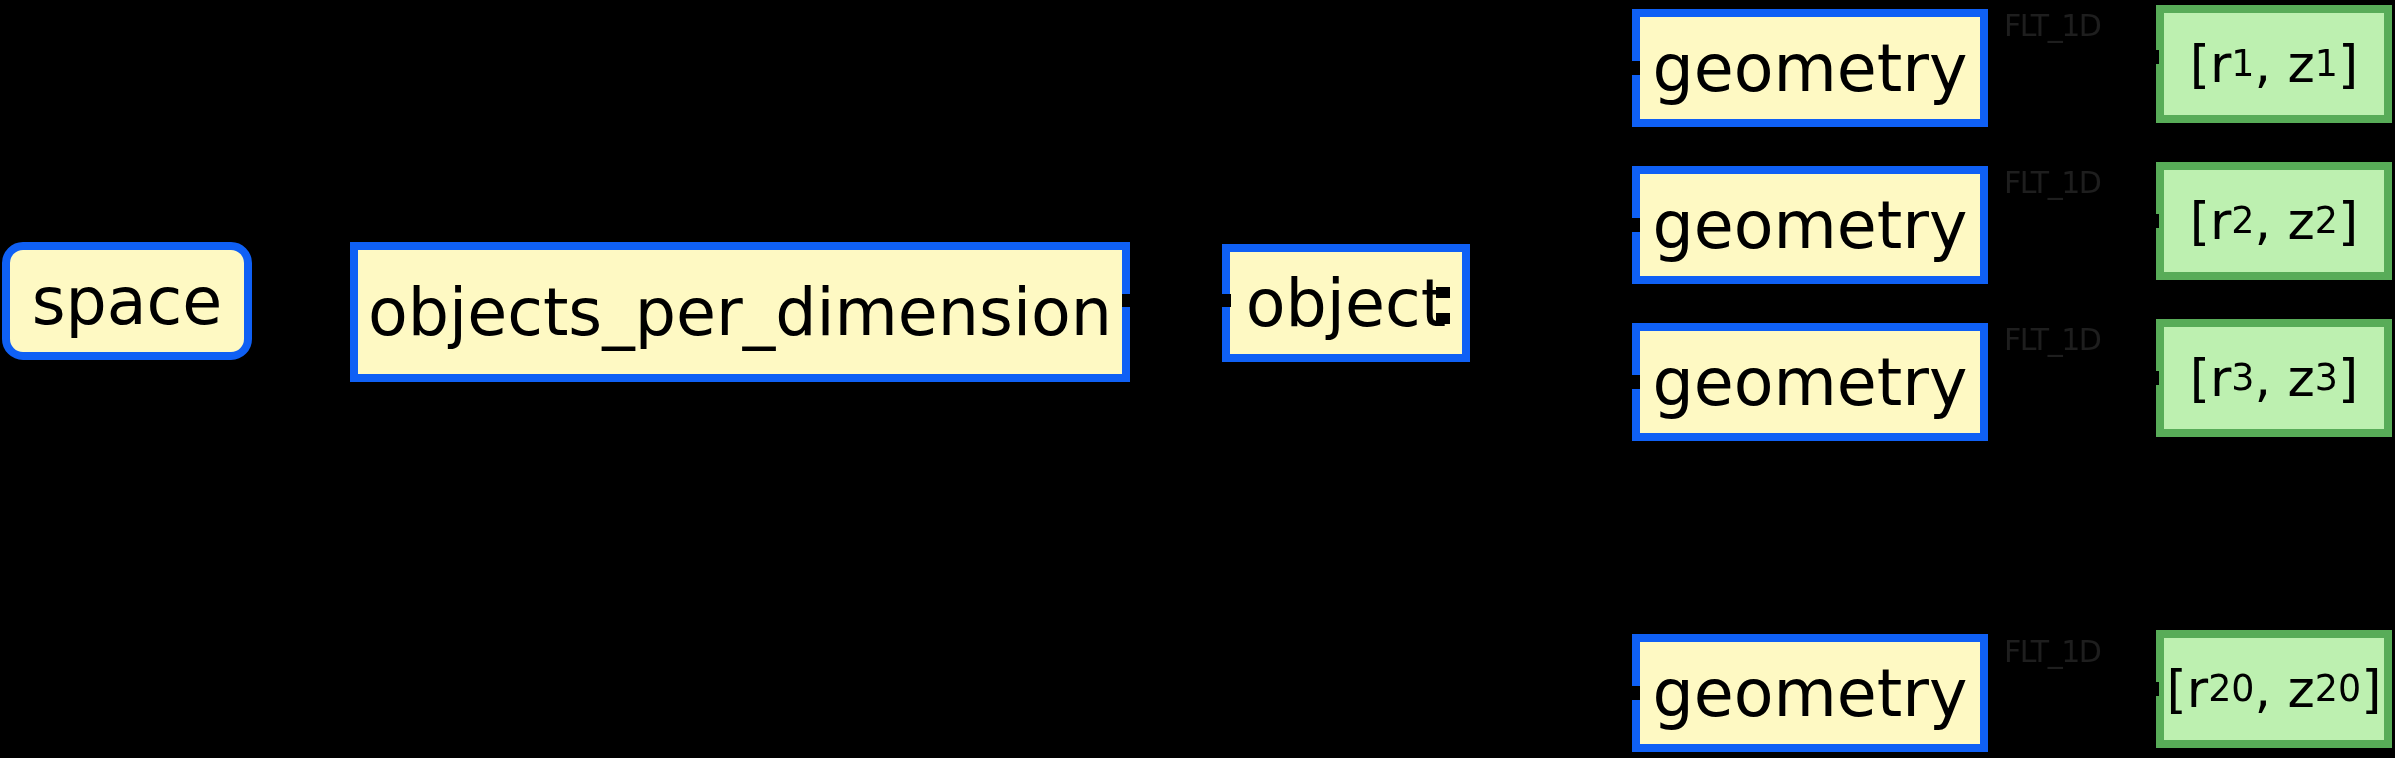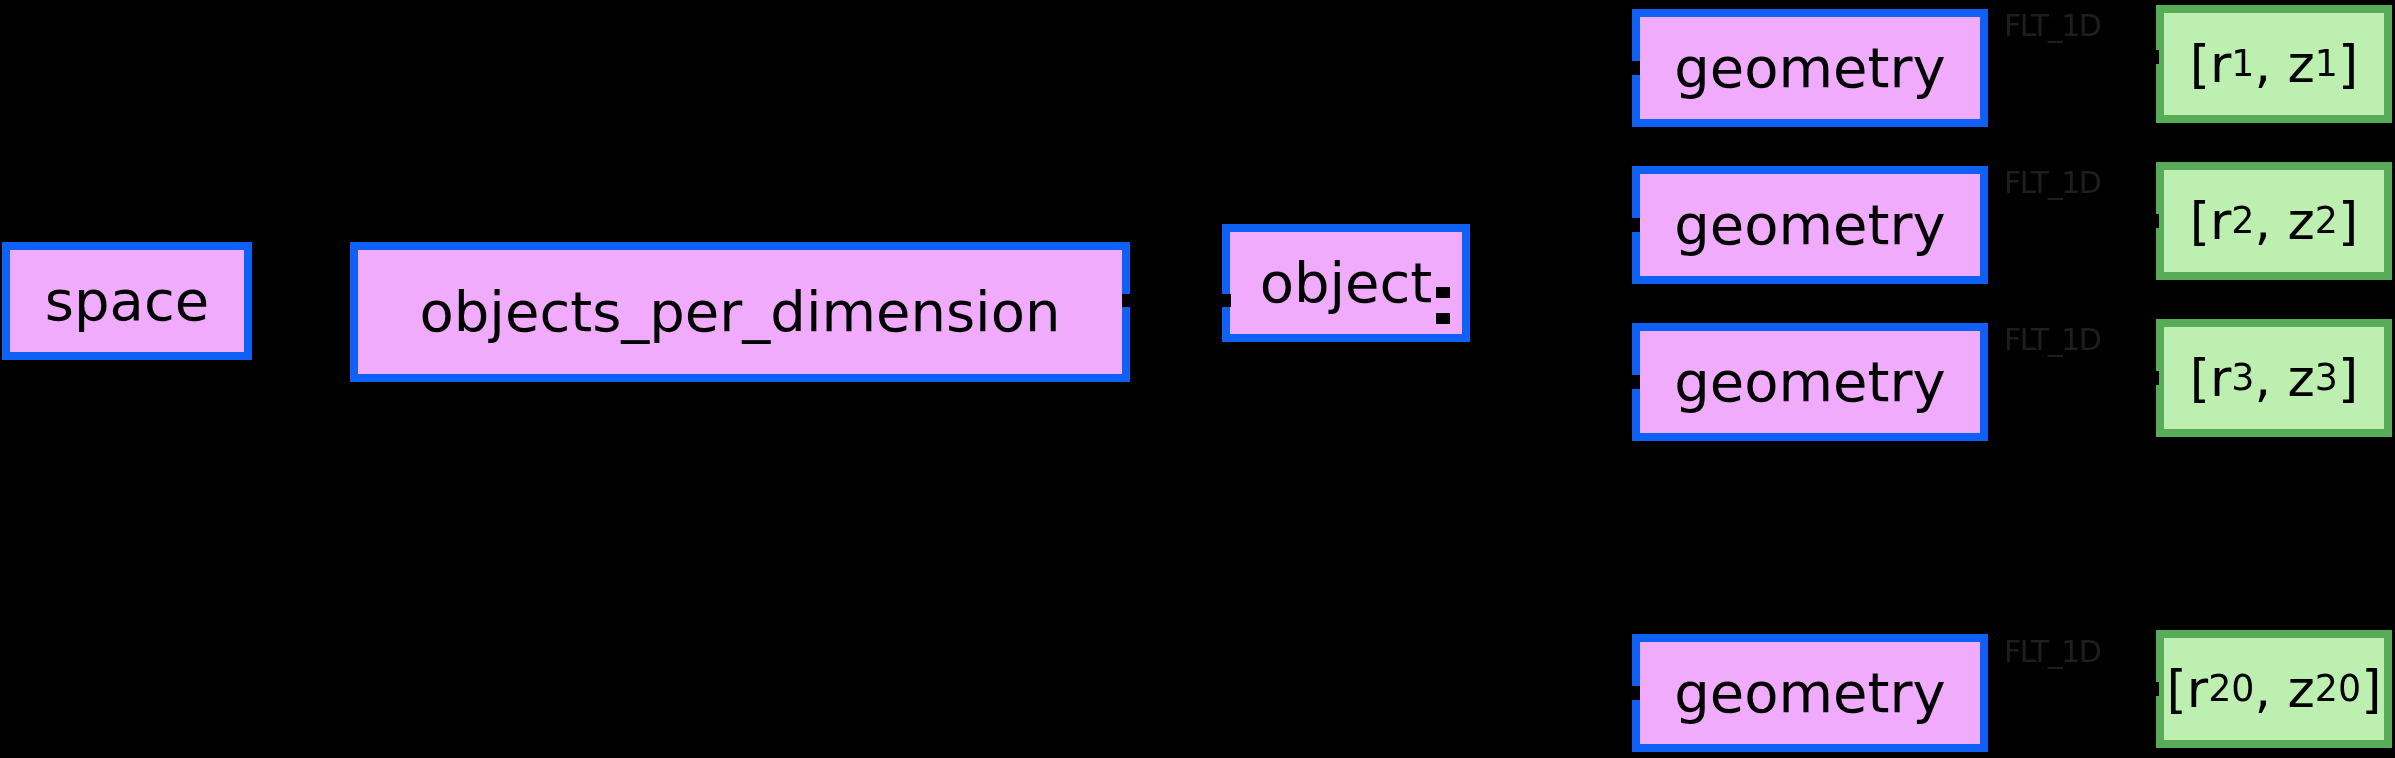--- a/index.html
+++ b/index.html
@@ -7,24 +7,24 @@
     position:relative;
     width:2395px;height:758px;
     background:#000000;
     overflow:hidden;
     font-family:"DejaVu Sans",sans-serif;
   }
   .node{
     position:absolute;
     box-sizing:border-box;
     border:8px solid #0f60f5;
-    background:#f0abfc;
+    background:#fef9c3;
     color:#000000;
     display:flex;align-items:center;justify-content:center;
-    font-size:56px;line-height:1;white-space:nowrap;
+    font-size:65px;line-height:1;white-space:nowrap;
   }
   .leaf{
     position:absolute;
     box-sizing:border-box;
     border:8px solid #58ac58;
     background:#bdf0b0;
     color:#000000;
     display:flex;align-items:center;justify-content:center;
     font-size:52px;line-height:1;white-space:nowrap;
   }
@@ -35,29 +35,29 @@
     font-size:30px;line-height:1;
     letter-spacing:-1.5px;white-space:nowrap;
   }
   .notch{position:absolute;background:#000000;}
 </style>
 </head>
 <body>
 
 <div class="stage">
 
-  <div class="node" style="left:2px;top:242px;width:250px;height:118px;">
+  <div class="node" style="left:2px;top:242px;width:250px;height:118px;border-radius:21px;">
     <span>space</span>
   </div>
 
   <div class="node" style="left:350px;top:242px;width:780px;height:140px;">
     <span>objects_per_dimension</span>
   </div>
 
-  <div class="node" style="left:1222px;top:224px;width:248px;height:118px;">
+  <div class="node" style="left:1222px;top:244px;width:248px;height:118px;">
     <span>object</span>
   </div>
 
   <div class="node" style="left:1632px;top:9px;width:356px;height:118px;">
     <span>geometry</span>
   </div>
   <div class="edge-label" style="left:2004px;top:11px;">FLT_1D</div>
   <div class="leaf" style="left:2156px;top:5px;width:236px;height:118px;">
     <span>[r</span>
       <sub>1</sub>

